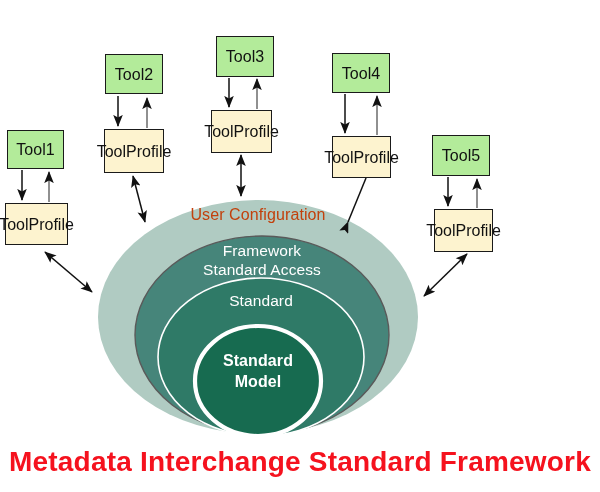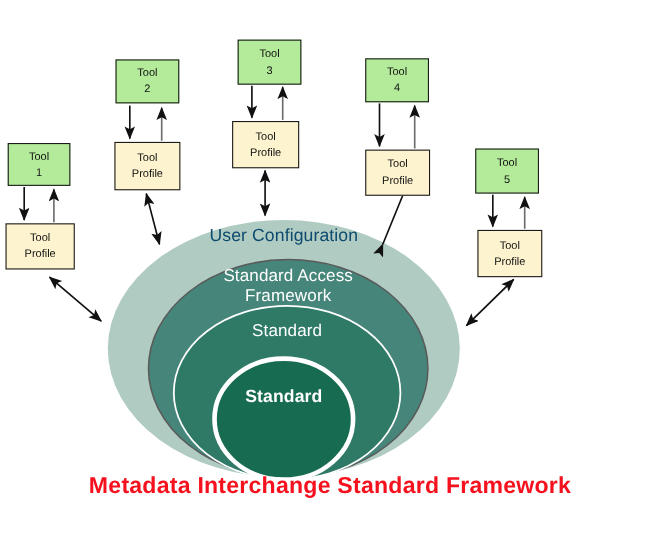--- a/index.html
+++ b/index.html
@@ -3,37 +3,37 @@
 <meta charset="utf-8">
 <style>
   html,body{margin:0;padding:0;background:#ffffff;}
   body{width:600px;height:492px;overflow:hidden;
        font-family:"Liberation Sans","DejaVu Sans",sans-serif;}
   #stage{position:relative;width:600px;height:492px;background:#fff;}
   svg#canvas{position:absolute;left:0;top:0;width:600px;height:492px;}
 
   .tool-box, .profile-box{
     position:absolute;box-sizing:border-box;border:1.4px solid #1a1a1a;
-    display:flex;flex-direction:column;align-items:center;justify-content:center;
-    font-size:10px;line-height:15px;color:#111;text-align:left;
+    display:flex;flex-direction:row;align-items:center;justify-content:center;
+    font-size:16px;line-height:15px;color:#111;text-align:left;
   }
   .tool-box{background:#b3eb9a;}
   .profile-box{background:#fdf3cf;}
   .tool-box span,.profile-box span{display:block;}
 
   .ellipse-label{
     position:absolute;text-align:center;pointer-events:none;
     color:#ffffff;font-size:15.5px;line-height:19px;letter-spacing:.1px;
   }
-  .ellipse-label.dark{color:#0c4a6e;font-size:16px;}
+  .ellipse-label.dark{color:#c2410c;font-size:16px;}
   .ellipse-label.core{font-weight:bold;font-size:16px;line-height:21px;}
 
   .title{
-    position:absolute;left:0;right:0;top:430px;text-align:center;
-    color:#f5121e;font-weight:bold;font-size:21px;letter-spacing:.2px;
+    position:absolute;left:0;right:0;top:446px;text-align:center;
+    color:#f5121e;font-weight:bold;font-size:28px;letter-spacing:.2px;
     white-space:nowrap;
   }
 </style>
 </head>
 <body>
 
 <div id="stage">
 
   <svg id="canvas" viewBox="0 0 600 492">
     <defs>
@@ -126,27 +126,28 @@
   <div class="profile-box" style="left:434px;top:209px;width:59px;height:43px;">
     <span>Tool</span>
     <span>Profile</span>
   </div>
 
   <div class="ellipse-label dark" style="left:118px;top:205px;width:280px;">
     <div>User Configuration</div>
   </div>
 
   <div class="ellipse-label" style="left:142px;top:241px;width:240px;">
+    <div>Framework</div>
     <div>Standard Access</div>
-    <div>Framework</div>
   </div>
 
   <div class="ellipse-label" style="left:161px;top:291px;width:200px;">
     <div>Standard</div>
   </div>
 
   <div class="ellipse-label core" style="left:188px;top:350px;width:140px;">
     <div>Standard</div>
+    <div>Model</div>
   </div>
 
   <div class="title">Metadata Interchange Standard Framework</div>
 
 </div>
 
 </body></html>

